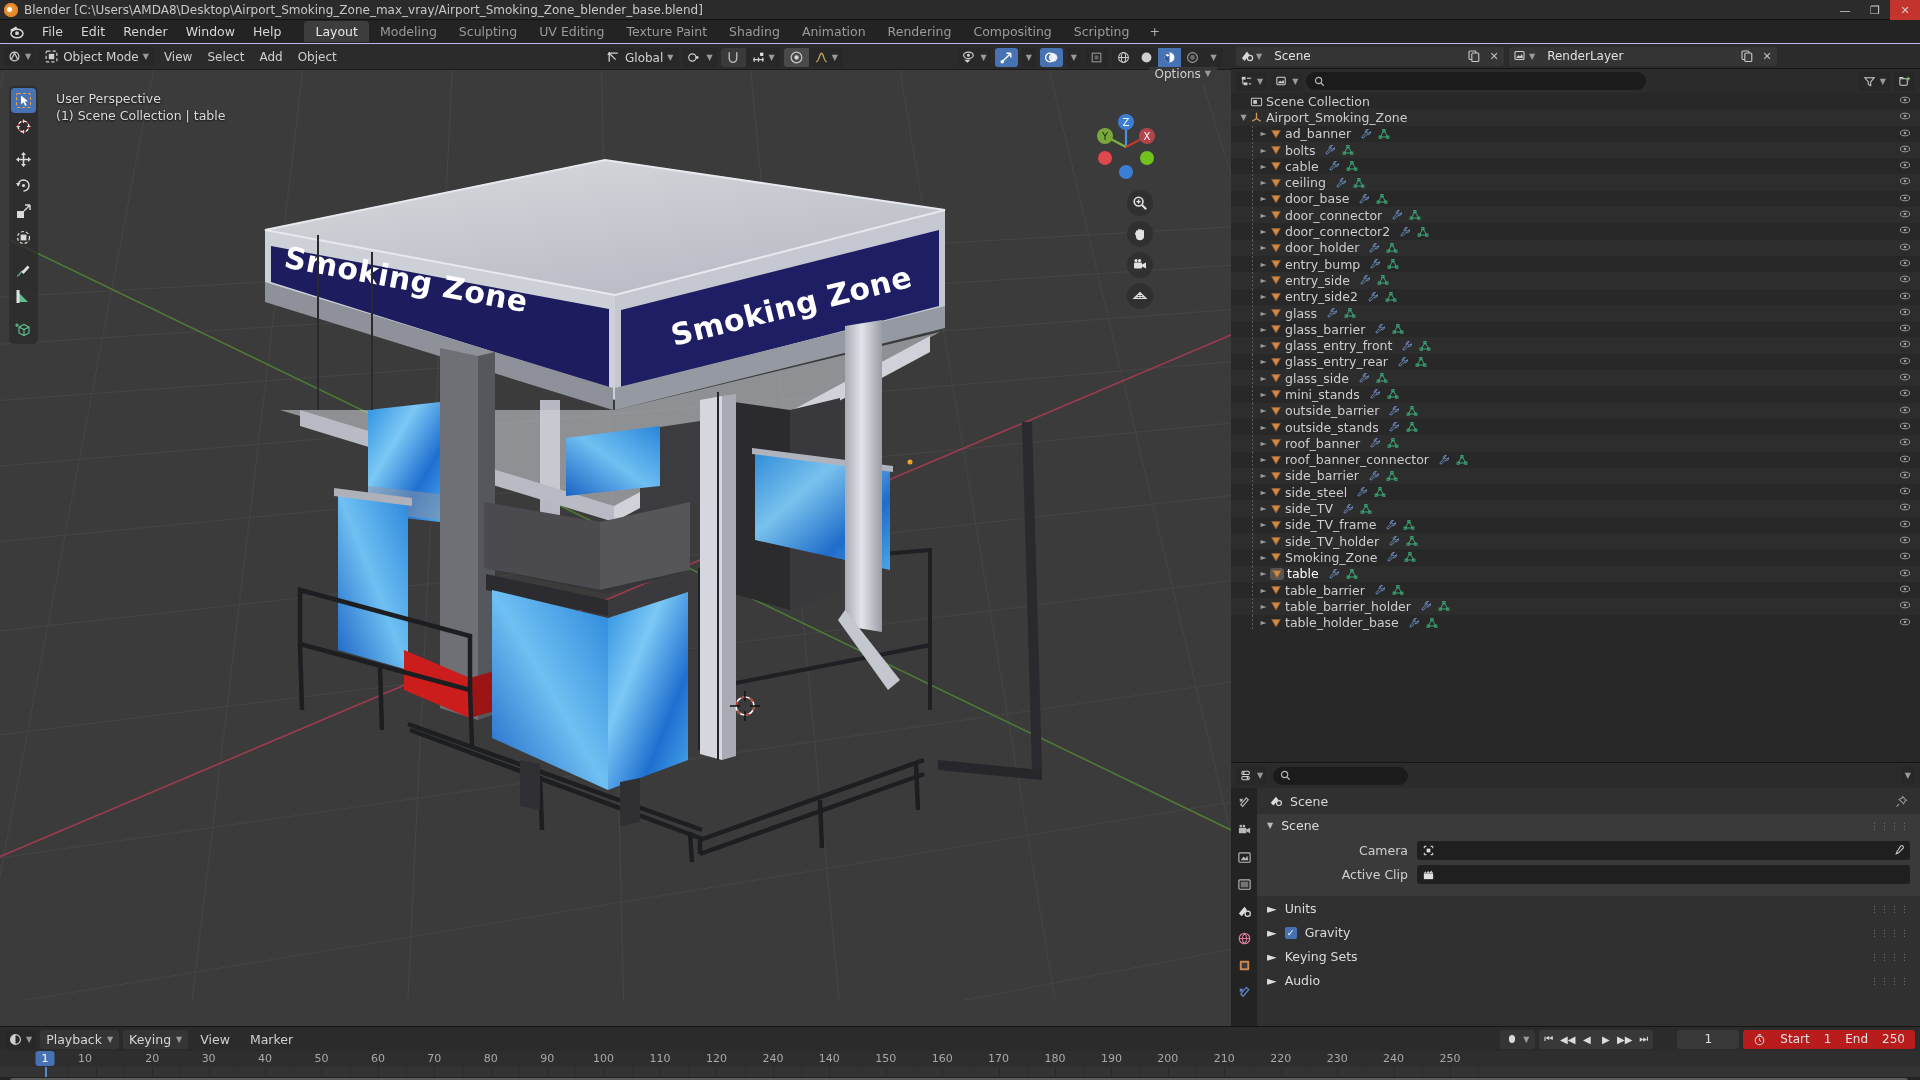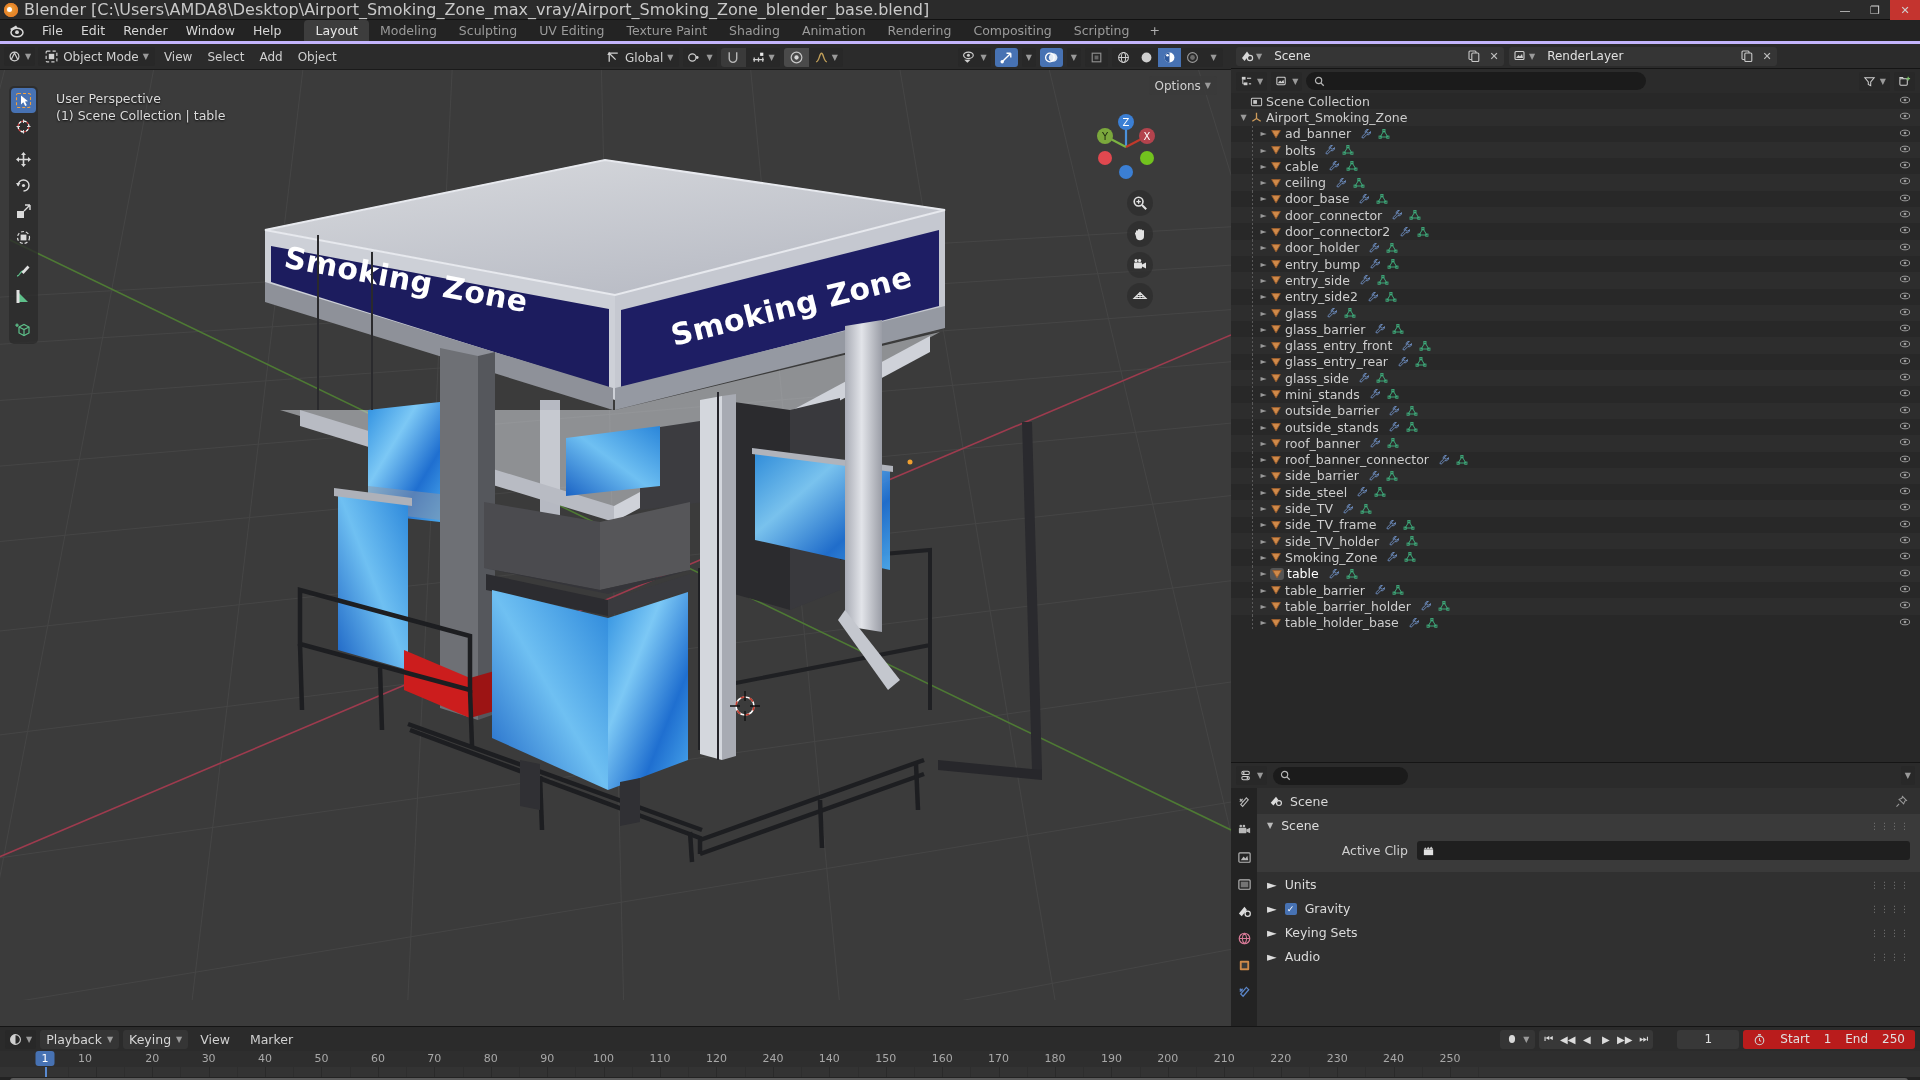--- a/index.html
+++ b/index.html
@@ -7,29 +7,29 @@
     font-family:"DejaVu Sans", sans-serif; color:#e0e0e0; font-size:13px; }
 
   
   #titlebar{ height:20px; background:#2b2b2b; display:flex; align-items:center;
     padding:0 4px; border-bottom:1px solid #111; position:relative; }
   #titlebar .blender-logo{ width:14px;height:14px;border-radius:50%;
     background:radial-gradient(circle at 35% 35%, #f4a33e, #d6761a); margin-right:6px;
     box-shadow:inset 0 0 0 2px #e8842a; position:relative;}
   #titlebar .blender-logo::after{content:"";position:absolute;left:3px;top:4px;width:5px;height:5px;
     border-radius:50%;background:#fff;}
-  #title-text{ font-size:16px; color:#c8c8c8; white-space:nowrap;text-align:right; }
+  #title-text{ font-size:12px; color:#c8c8c8; white-space:nowrap;text-align:right; }
   #winbtns{ position:absolute; right:0; top:0; height:20px; display:flex; }
   #winbtns div{ width:30px;height:20px;display:flex;align-items:center;justify-content:center;
     font-size:11px;color:#d0d0d0; }
   #winbtns div.close{ background:#c4342f; }
 
   
   #topbar{ height:24px; background:#232323; display:flex; align-items:center; padding:0 4px;
-    border-bottom:3px solid #c4b5fd; }
+    border-bottom:1px solid #c4b5fd; }
   #topbar .logo{ width:17px;height:17px;margin:0 8px 0 4px; position:relative;}
   #topbar .logo svg{display:block}
   .menu-item{ padding:2px 9px; font-size:12.5px; color:#d6d6d6; border-radius:3px; cursor:default;}
   #tabs{ display:flex; margin-left:14px; }
   .wtab{ padding:3px 11px; font-size:12.5px; color:#9b9b9b; border-radius:4px 4px 0 0; }
   .wtab.active{ background:#3d3d3d; color:#e8e8e8; }
   .wtab.plus{ color:#b0b0b0; padding:3px 9px; }
 
   
   #main{ display:flex; height:982px; }
@@ -614,21 +614,21 @@
               <circle cx="7" cy="7" r="5.3" fill="none" stroke="#9a9a9a" stroke-width="1.2"></circle>
               <circle cx="7" cy="7" r="2.6" fill="#9a9a9a" opacity=".6"></circle>
             </svg>
         </div>
         <div style="width:19px;height:19px;display:flex;align-items:center;justify-content:center">
             <span class="caret">▼</span>
           </div>
       </div>
     </div>
 
-    <div style="position:absolute;right:14px;top:32px;z-index:9">
+    <div style="position:absolute;right:14px;top:20px;z-index:9">
       <div class="hbtn" style="background:#3a3a3ad0">
         <span>Options</span>
         <span class="caret">▼</span>
       </div>
     </div>
   </div>
 
   <div id="rightcol">
 
     <div id="scenebar">
@@ -1802,20 +1802,35 @@
                 </svg>
             </span>
           </div>
 
           <div class="panel-head">
             <span class="tri">▼</span>
             <span>Scene</span>
             <span class="grip">⋮⋮⋮⋮</span>
           </div>
           <div class="panel-body">
+            <div class="prow">
+              <div class="plabel">Camera</div>
+              <div class="pfield">
+                <svg width="13" height="13" viewBox="0 0 14 14">
+                    <path d="M2.5 2.5 L4.7 2.5 M2.5 2.5 L2.5 4.7 M11.5 2.5 L9.3 2.5 M11.5 2.5 L11.5 4.7 M2.5 11.5 L4.7 11.5 M2.5 11.5 L2.5 9.3 M11.5 11.5 L9.3 11.5 M11.5 11.5 L11.5 9.3" stroke="#cfcfcf" stroke-width="1.2"></path>
+                    <rect x="5" y="5" width="4" height="4" fill="#e0e0e0"></rect>
+                  </svg>
+                <span></span>
+                <span class="eyedrop">
+                  <svg width="13" height="13" viewBox="0 0 14 14">
+                      <path d="M9.5 2 a1.8 1.8 0 0 1 2.5 2.5 L7 9.5 L4.5 10.5 L5.5 8 Z" fill="none" stroke="#cfcfcf" stroke-width="1.1"></path>
+                    </svg>
+                </span>
+              </div>
+            </div>
             <div class="prow">
               <div class="plabel">Active Clip</div>
               <div class="pfield">
                 <svg width="13" height="13" viewBox="0 0 14 14">
                     <rect x="2" y="6" width="10" height="6" fill="#e0e0e0"></rect>
                     <path d="M2 6 L3.4 3.5 L5 5.4 L6.6 3 L8.2 5 L9.8 2.7 L11.4 4.6 L12 6 Z" fill="#cfcfcf"></path>
                   </svg>
                 <span></span>
               </div>
             </div>

